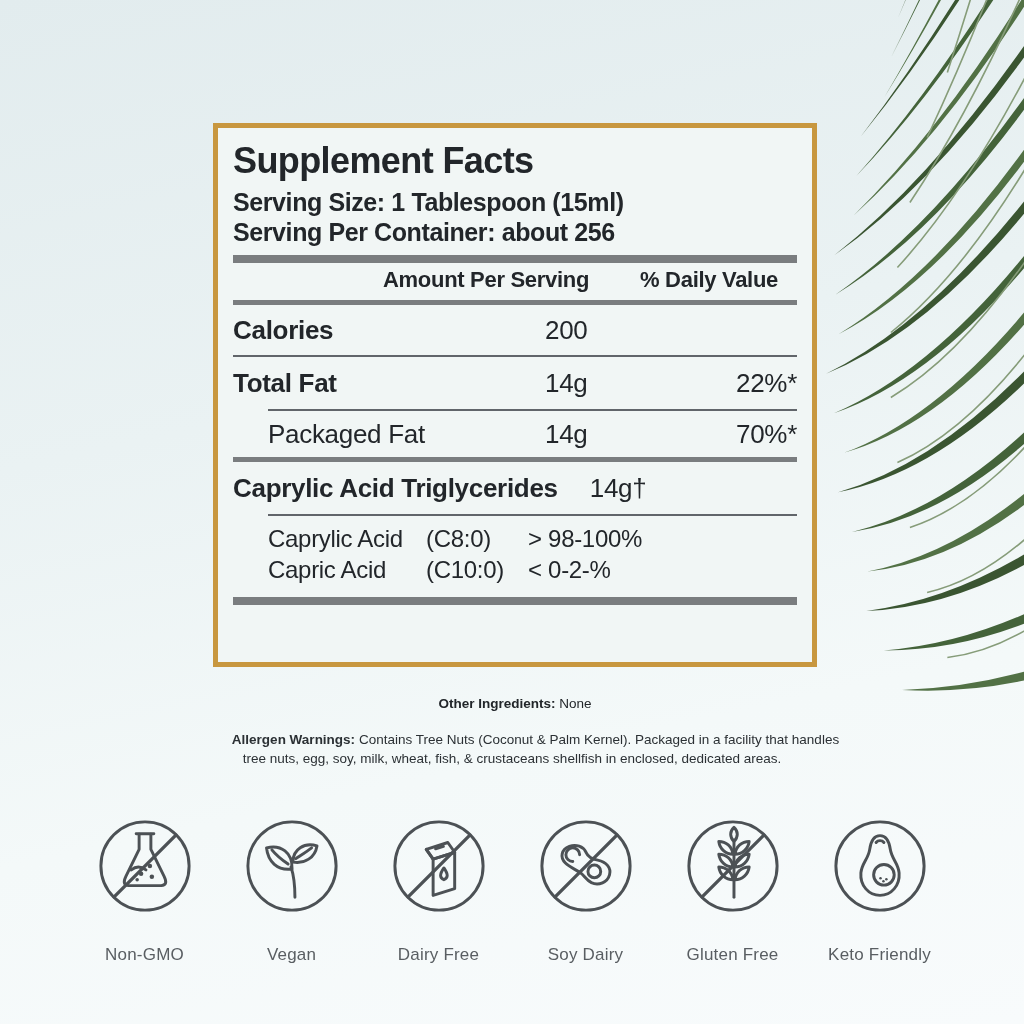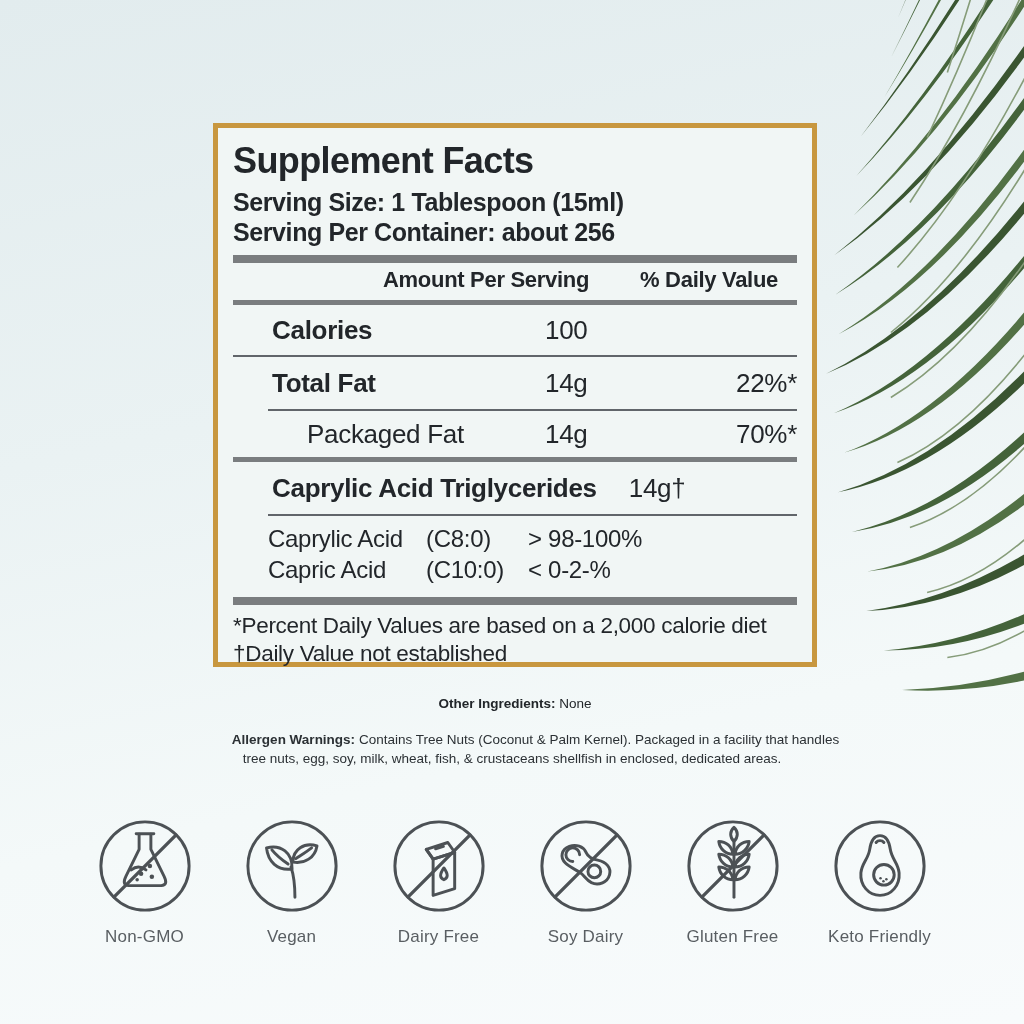--- a/index.html
+++ b/index.html
@@ -21,21 +21,21 @@
   .bar.b1{height:8px;margin-top:8px;}
   .bar.b2{height:5px;}
   .bar.b3{height:5px;}
   .bar.b4{height:8px;margin-top:2px;}
   .rule{height:2px;background:#61656a;}
   .rule.ind{margin-left:35px;}
   .hdr-row{position:relative;height:37px;font-size:22px;font-weight:700;letter-spacing:-0.3px;}
   .hdr-amt{position:absolute;left:150px;bottom:7px;}
   .hdr-dv{position:absolute;right:19px;bottom:7px;}
   .row{position:relative;display:flex;align-items:center;font-size:26px;letter-spacing:-0.3px;}
-  .row .name{font-weight:700;margin-left:39px;}
+  .row .name{font-weight:700;}
   .row.light .name{font-weight:400;}
   .row .amt{position:absolute;left:312px;font-weight:400;}
   .row .dv{position:absolute;right:0;font-weight:400;}
   .row.r-cal{height:50px;}
   .row.r-fat{height:52px;}
   .row.r-sat{height:46px;padding-left:35px;}
   .row.r-cap{height:52px;}
   .row.r-cap .amt{position:static;margin-left:32px;}
   .subrows{padding:7px 0 10px 35px;font-size:24px;letter-spacing:-0.3px;}
   .subrow{display:grid;grid-template-columns:158px 102px auto;line-height:31px;}
@@ -43,21 +43,21 @@
   
   .other{position:absolute;left:213px;top:682px;width:604px;text-align:center;font-size:13.5px;z-index:2;}
   .other b{font-weight:700;}
   .allergen{position:absolute;left:182px;top:716px;width:660px;text-align:center;
             font-size:13.5px;line-height:19px;color:#2b3034;z-index:2;}
   .allergen b{font-weight:700;margin-left:47px;}
   
   .badges{position:absolute;left:0;top:817px;width:1024px;display:flex;justify-content:center;gap:29px;z-index:2;}
   .badge{width:118px;text-align:center;}
   .badge svg{display:block;margin:0 auto;}
-  .badge-label{margin-top:12px;font-size:17px;color:#595e62;letter-spacing:0.2px;}
+  .badge-label{margin-top:30px;font-size:17px;color:#595e62;letter-spacing:0.2px;}
   .ic{stroke:#4c5155;stroke-width:3;fill:none;stroke-linecap:round;stroke-linejoin:round;}
   .ic-slash{stroke:#4c5155;stroke-width:3.4;stroke-linecap:round;}
   .ic-dot{fill:#4c5155;stroke:none;}
 </style>
 </head>
 <body>
 
 <div class="stage">
 
   <svg id="palm-svg" viewBox="0 0 1024 1024" xmlns="http://www.w3.org/2000/svg">
@@ -100,21 +100,21 @@
 
     <div class="hdr-row">
       <span class="hdr-amt">Amount Per Serving</span>
       <span class="hdr-dv">% Daily Value</span>
     </div>
 
     <div class="bar b2"></div>
 
     <div class="row r-cal">
       <span class="name">Calories</span>
-      <span class="amt">100</span>
+      <span class="amt">200</span>
     </div>
     <div class="rule"></div>
 
     <div class="row r-fat">
       <span class="name">Total Fat</span>
       <span class="amt">14g</span>
       <span class="dv">22%*</span>
     </div>
     <div class="rule ind"></div>
 
@@ -140,24 +140,20 @@
       </div>
       <div class="subrow">
         <span>Capric Acid</span>
         <span>(C10:0)</span>
         <span>&lt; 0-2-%</span>
       </div>
     </div>
 
     <div class="bar b4"></div>
 
-    <div class="foot">
-      <div>*Percent Daily Values are based on a 2,000 calorie diet</div>
-      <div>†Daily Value not established</div>
-    </div>
   </div>
 
   <p class="other"><b>Other Ingredients:</b>&nbsp;<span>None</span></p>
 
   <p class="allergen"><b>Allergen Warnings:</b>&nbsp;<span>Contains Tree Nuts (Coconut &amp; Palm Kernel). Packaged in a facility that handles tree nuts, egg, soy, milk, wheat, fish, &amp; crustaceans shellfish in enclosed, dedicated areas.</span></p>
 
   <div class="badges">
 
     <div class="badge">
       <svg width="98" height="98" viewBox="0 0 100 100">

